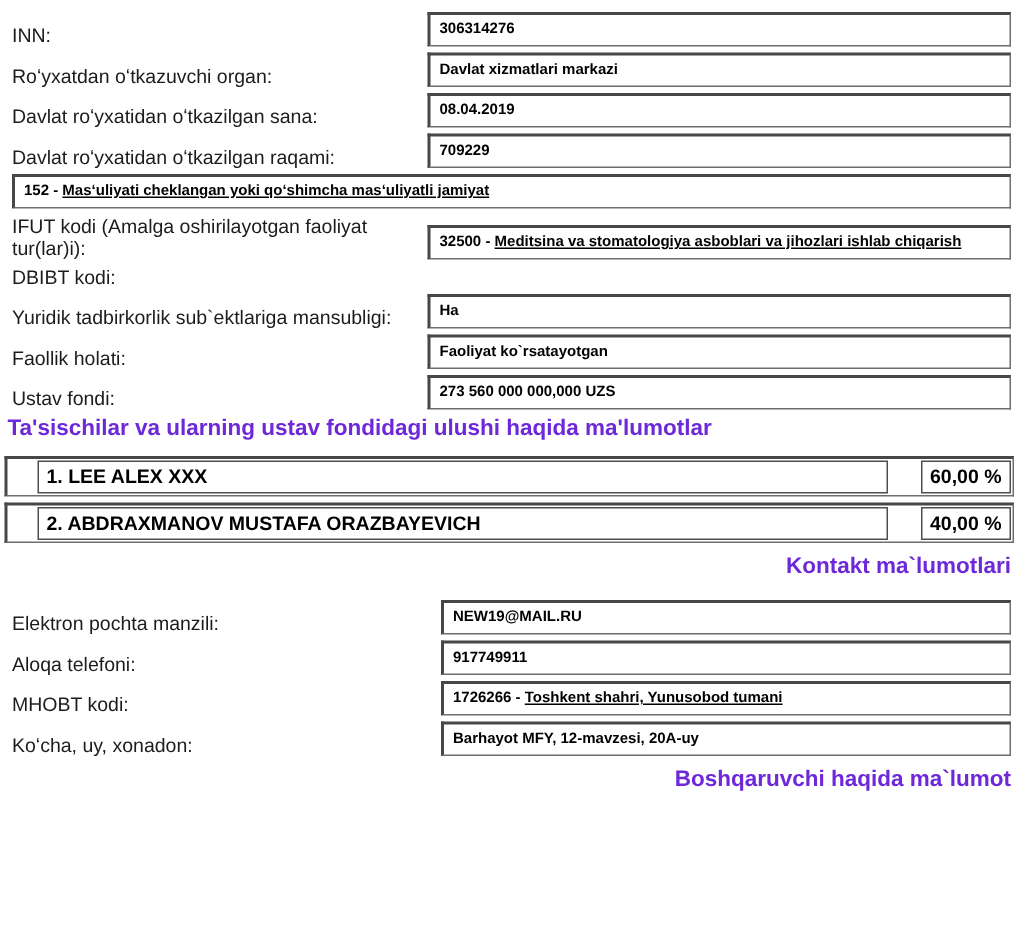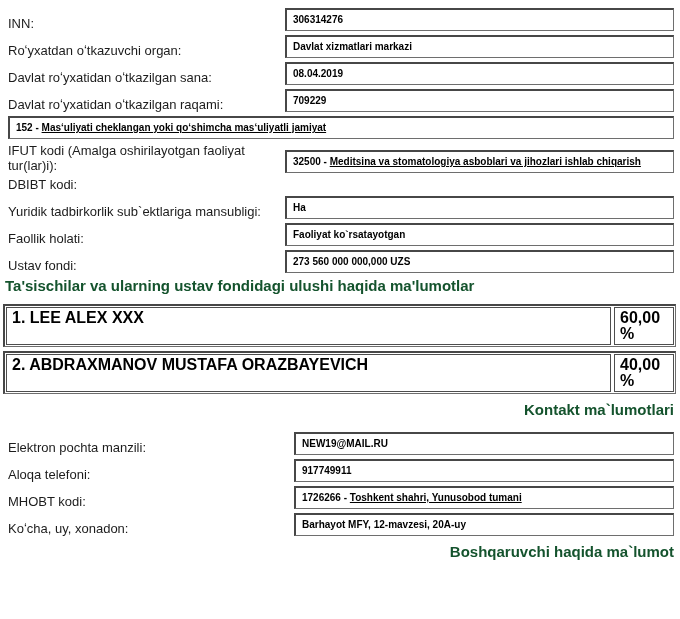--- a/index.html
+++ b/index.html
@@ -39,40 +39,41 @@
   }
   .vlink {
     color: #000;
     text-decoration: underline;
     cursor: pointer;
   }
   h2.section {
     font-size: 15px;
     line-height: 18px;
     font-weight: bold;
-    color: #14532d;
+    color: #6d28d9;
     margin: 3px 0 9px -3px;
   }
   h2.gap { margin-top: 7px; margin-bottom: 13px; text-align: right; }
   .f-row {
     display: flex;
     gap: 3px;
     border-style: solid;
     border-width: 2px 1px 1px 2px;
     border-color: #474747 #6e6e6e #6e6e6e #474747;
     padding: 1px;
     margin: 0 -2px 4px -5px;
   }
   .f-cell {
     border: 1px solid #4e4e4e;
     padding: 2px 5px;
-    font-size: 16px;
+    font-size: 13px;
     font-weight: bold;
     line-height: 16px;
     background: #fff;
+    margin-left: 19px;
   }
   .f-name { flex: 1; }
   .f-share { flex: 0 0 60px; }
 </style>
 </head>
 <body>
 
 <div class="page">
 
   <div class="row">

